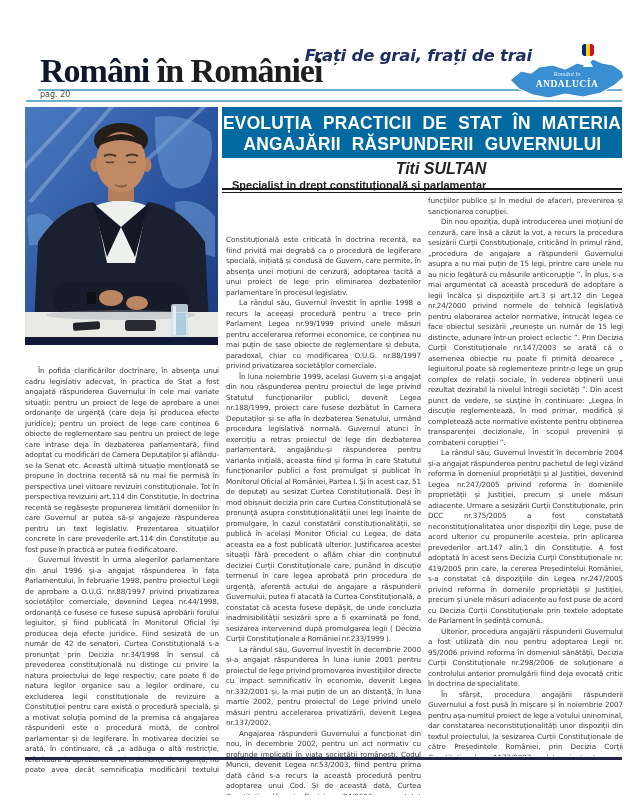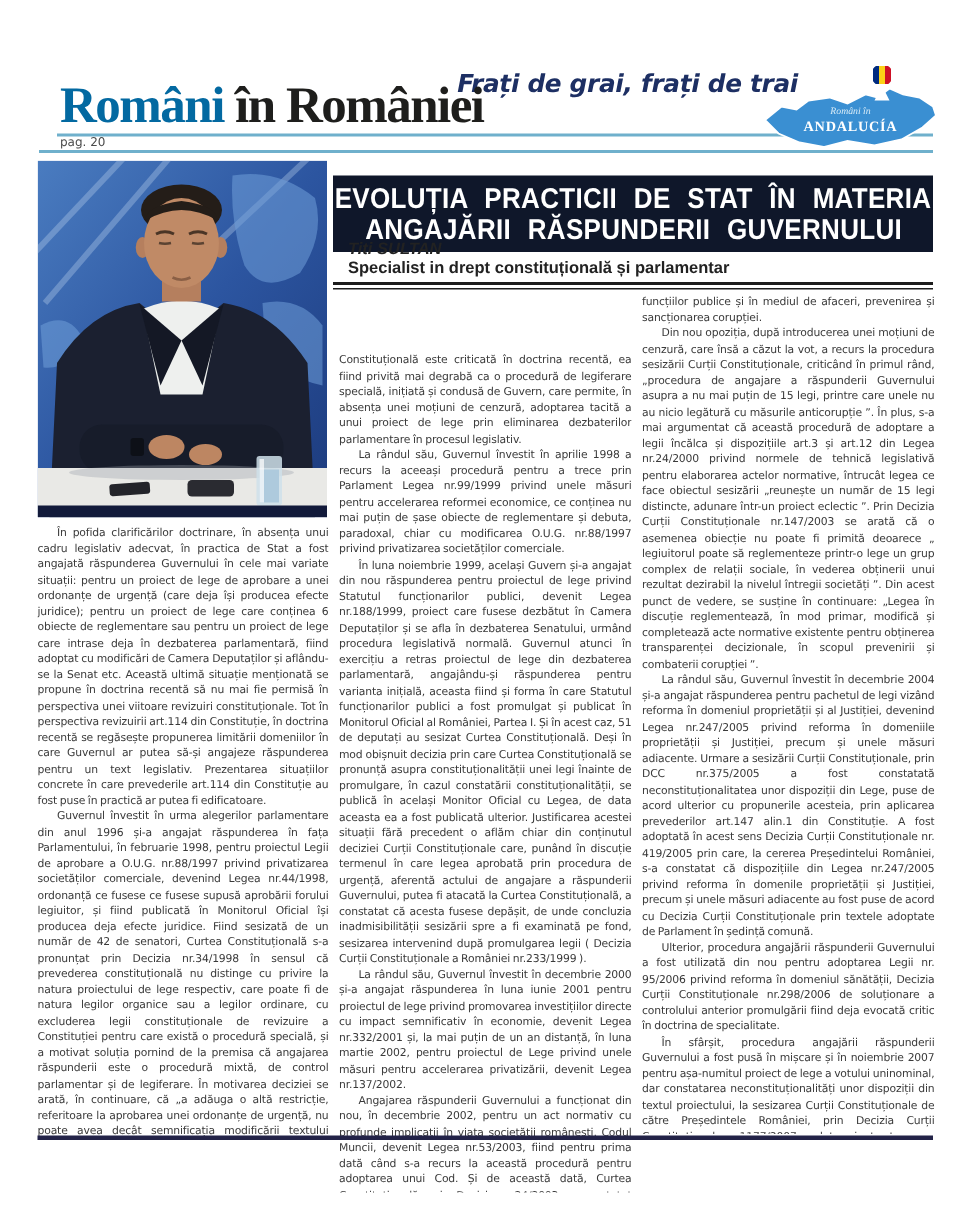--- a/index.html
+++ b/index.html
@@ -25,29 +25,29 @@
 
   
   #title-bar{position:absolute;left:222px;top:107px;width:400px;height:51px;background:#222c6e;
              display:flex;flex-direction:column;justify-content:center;align-items:center;}
   #title-bar .t-line{color:#ffffff;font-family:"Liberation Sans",sans-serif;font-weight:bold;
              font-size:17px;line-height:21px;letter-spacing:0.2px;word-spacing:6px;
              white-space:nowrap;transform:scale(1.02,1.12);}
 
   
   #author{position:absolute;left:232px;top:160px;font-family:"Liberation Sans",sans-serif;}
-  #author-name{font-size:11px;font-weight:bold;font-style:italic;color:#222;}
+  #author-name{font-size:16px;font-weight:bold;font-style:italic;color:#222;text-align:right;}
   #author-role{font-size:11px;font-weight:bold;color:#222;margin-top:1px;}
   #author-rule{position:absolute;left:222px;top:188px;width:400px;height:5px;
                border-top:2.5px solid #1c1c1c;border-bottom:1px solid #1c1c1c;box-sizing:border-box;}
 
   
   .col{position:absolute;overflow:hidden;font-size:7.2px;line-height:10.5px;
        text-align:justify;color:#3a3a3a;letter-spacing:-0.1px;word-spacing:-0.4px;}
-  #col-1{left:25px;top:350px;width:194px;height:410px;}
+  #col-1{left:25px;top:366px;width:194px;height:410px;}
   #col-2{left:226px;top:196px;width:195px;height:560px;margin-top:39px;}
   #col-3{left:428px;top:196px;width:195px;height:560px;}
   .col p{margin:0;}
   .col p.indent{text-indent:13px;}
 
   #bottom-rule{position:absolute;left:25px;top:757px;width:597px;height:3px;background:#232348;}
 </style>
 </head>
 <body>
 
@@ -65,21 +65,21 @@
         <circle cx="84" cy="10" r="8.5" fill="#ffffff"></circle>
         <rect x="78" y="4" width="4" height="12" fill="#002B7F"></rect>
         <rect x="82" y="4" width="4" height="12" fill="#FCD116"></rect>
         <rect x="86" y="4" width="4" height="12" fill="#CE1126"></rect>
         <circle cx="84" cy="10" r="8.5" fill="none" stroke="#ffffff" stroke-width="2.5"></circle>
       </g>
     </svg>
   </div>
 
   <div id="masthead">
-    <span class="brand-blue" style="color: #0369a1;">Români</span><span class="brand-dark"> în României</span>
+    <span class="brand-blue" style="color: #0f172a;">Români</span><span class="brand-dark"> în României</span>
   </div>
 
   <div id="rule-teal-1" class="rule-teal" style="background: rgb(111, 176, 204);"></div>
   <div id="page-label">pag. 20</div>
   <div id="rule-teal-2" class="rule-teal" style="background: rgb(111, 176, 204);"></div>
 
   <div id="photo">
     <svg width="193" height="238" viewBox="0 0 193 238">
       <defs>
         <linearGradient id="bgGrad" x1="0" y1="0" x2="1" y2="1">
@@ -130,21 +130,21 @@
       <rect x="100" y="213" width="31" height="11" rx="3" fill="#2a2b31"></rect>
       <g>
         <rect x="146" y="197" width="17" height="33" rx="2" fill="#cfe0ea" opacity="0.85"></rect>
         <rect x="148" y="206" width="13" height="22" fill="#aac8dc" opacity="0.9"></rect>
         <rect x="148" y="199" width="3" height="29" fill="#ffffff" opacity="0.7"></rect>
       </g>
       <rect x="0" y="230" width="193" height="8" fill="#121a3a"></rect>
     </svg>
   </div>
 
-  <div id="title-bar" style="background: #0f172a; margin-top: 10px;">
+  <div id="title-bar" style="background: #0369a1;">
     <div class="t-line">EVOLUȚIA PRACTICII DE STAT ÎN MATERIA</div>
     <div class="t-line">ANGAJĂRII RĂSPUNDERII GUVERNULUI</div>
   </div>
 
   <div id="author">
     <div id="author-name">Titi SULTAN</div>
     <div id="author-role">Specialist in drept constituțională și parlamentar</div>
   </div>
   <div id="author-rule"></div>
 

